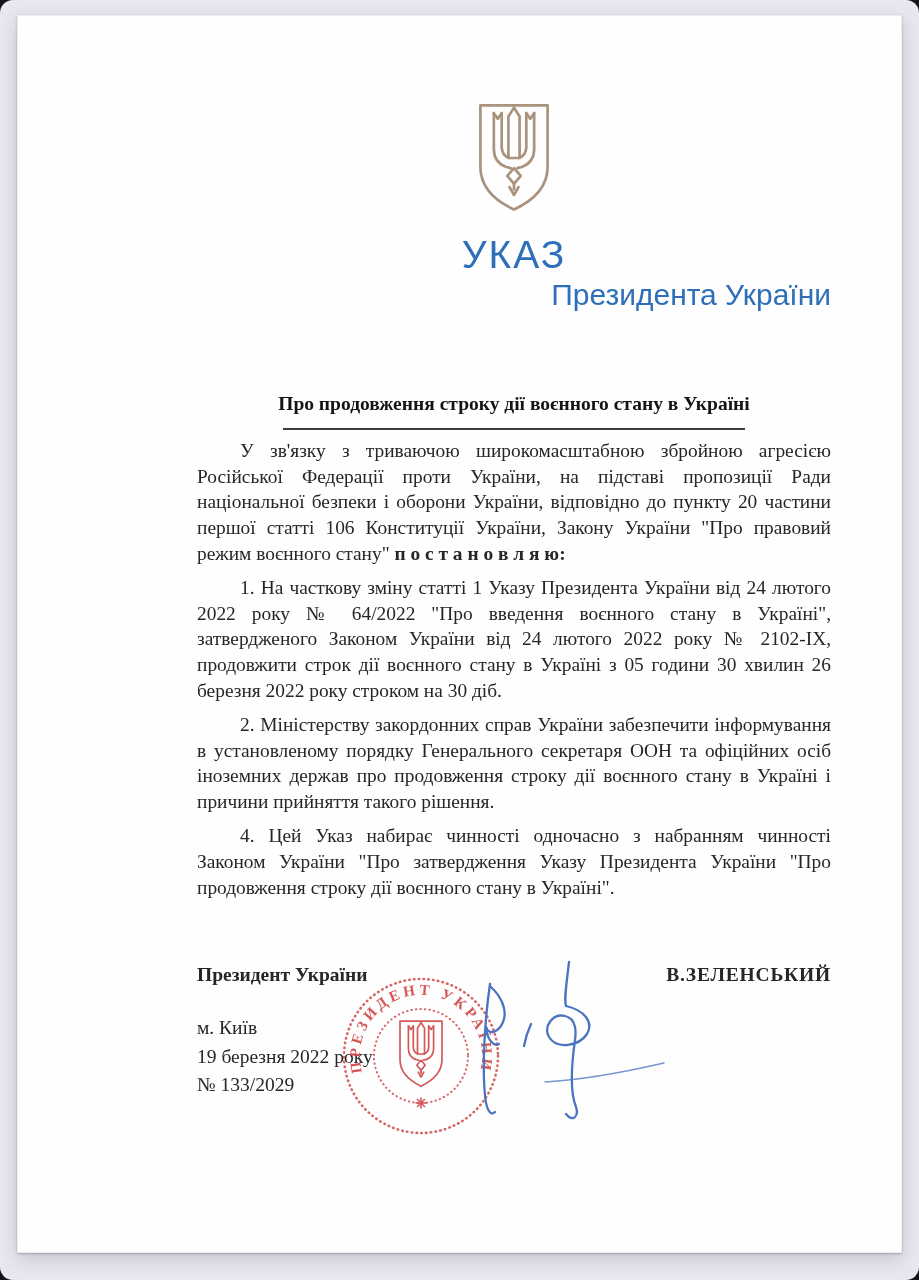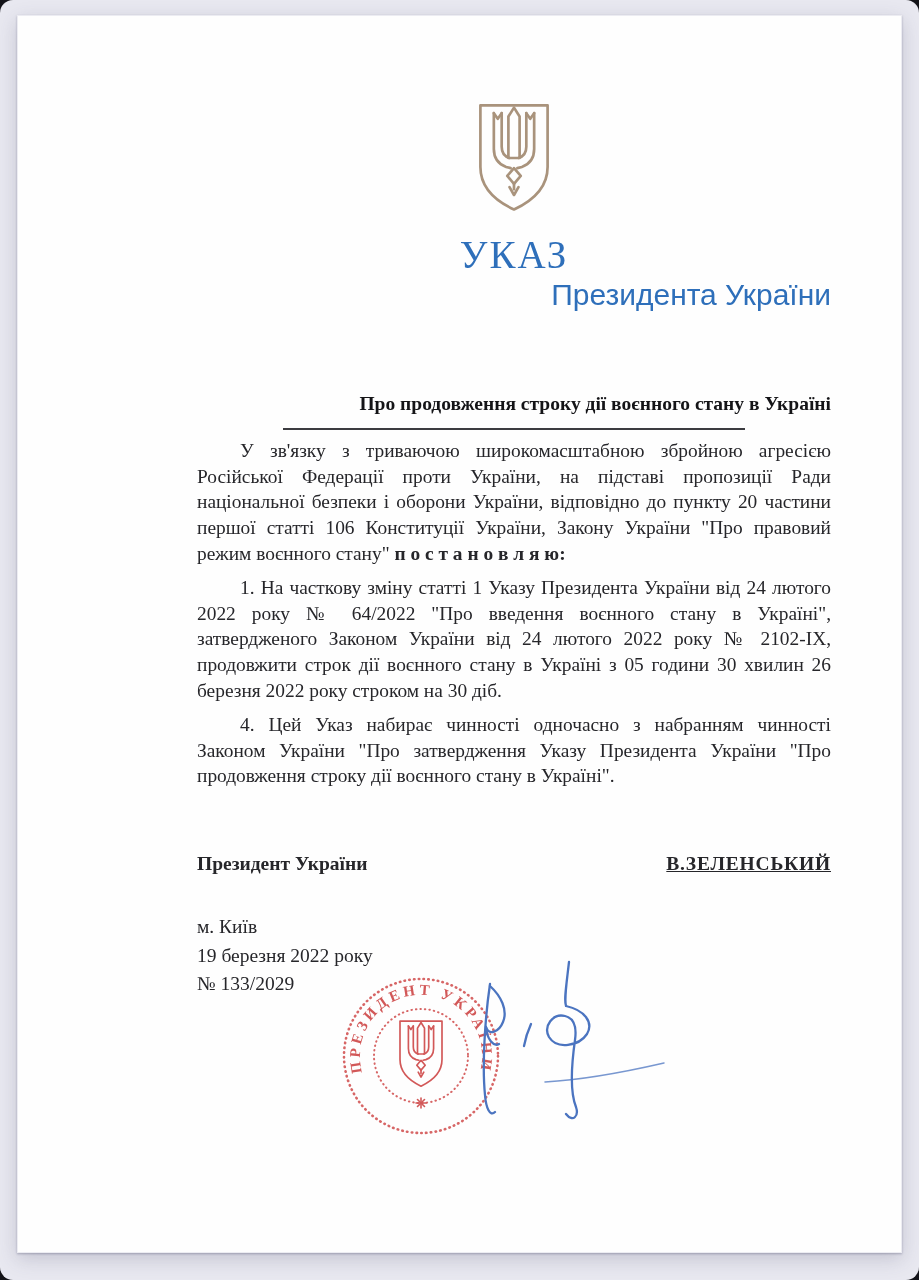--- a/index.html
+++ b/index.html
@@ -23,34 +23,34 @@
   }
   .doc{
     position:relative;
     padding:86px 70px 0 179px;
     color:#26262a;
   }
   .emblem{display:block;margin:0 auto;}
   .decree-type{
     margin-top:20px;
     text-align:center;
-    font-family:Liberation Serif, serif;
+    font-family:Liberation Sans, sans-serif;
     font-size:39px;line-height:1.1;
     letter-spacing:2px;
     color:#2e6fba;
   }
   .issuer{
     text-align:right;
     font-family:"Liberation Sans", sans-serif;
     font-size:30px;line-height:1.2;
     color:#2e6fba;
   }
   .title{
     margin-top:80px;
-    text-align:right;
+    text-align:center;
     font-weight:bold;
     font-size:19.5px;
     color:#141417;
   }
   .title-rule{
     width:462px;margin:13px auto 0;
     border-top:2px solid #3c3c40;
     height:0;
   }
   .para{
@@ -60,23 +60,23 @@
     text-align:justify;
     text-indent:43px;
   }
   .para.intro{}
   .decree-word{font-weight:bold;white-space:nowrap;}
   .sig-row{
     margin-top:64px;
     display:flex;justify-content:space-between;align-items:baseline;
     font-weight:bold;font-size:19.5px;
   }
-  .sig-name{letter-spacing:.8px;text-decoration:underline;}
+  .sig-name{letter-spacing:.8px;}
   .footer{
-    margin-top:38px;
+    margin-top:28px;
     font-size:19.5px;line-height:28.5px;
   }
   .overlay{
     position:absolute;left:0;top:0;
     pointer-events:none;
   }
   .defs-svg{position:absolute;width:0;height:0;}
 </style>
 </head>
 <body>
@@ -116,20 +116,21 @@
 
       <div class="decree-type">УКАЗ</div>
       <div class="issuer">Президента України</div>
 
       <div class="title">Про продовження строку дії воєнного стану в Україні</div>
       <div class="title-rule"></div>
 
       <p class="para intro"><span>У зв'язку з триваючою широкомасштабною збройною агресією Російської Федерації проти України, на підставі пропозиції Ради національної безпеки і оборони України, відповідно до пункту 20 частини першої статті 106 Конституції України, Закону України "Про правовий режим воєнного стану"</span> <span class="decree-word">п о с т а н о в л я ю:</span></p>
 
       <p class="para">1. На часткову зміну статті 1 Указу Президента України від 24 лютого 2022 року № 64/2022 "Про введення воєнного стану в Україні", затвердженого Законом України від 24 лютого 2022 року № 2102-IX, продовжити строк дії воєнного стану в Україні з 05 години 30 хвилин 26 березня 2022 року строком на 30 діб.</p>
+      <p class="para">2. Міністерству закордонних справ України забезпечити інформування в установленому порядку Генерального секретаря ООН та офіційних осіб іноземних держав про продовження строку дії воєнного стану в Україні і причини прийняття такого рішення.</p>
       <p class="para">4. Цей Указ набирає чинності одночасно з набранням чинності Законом України "Про затвердження Указу Президента України "Про продовження строку дії воєнного стану в Україні".</p>
 
       <div class="sig-row">
         <span class="sig-role">Президент України</span>
         <span class="sig-name">В.ЗЕЛЕНСЬКИЙ</span>
       </div>
 
       <div class="footer">
         <div>м. Київ</div>
         <div>19 березня 2022 року</div>

